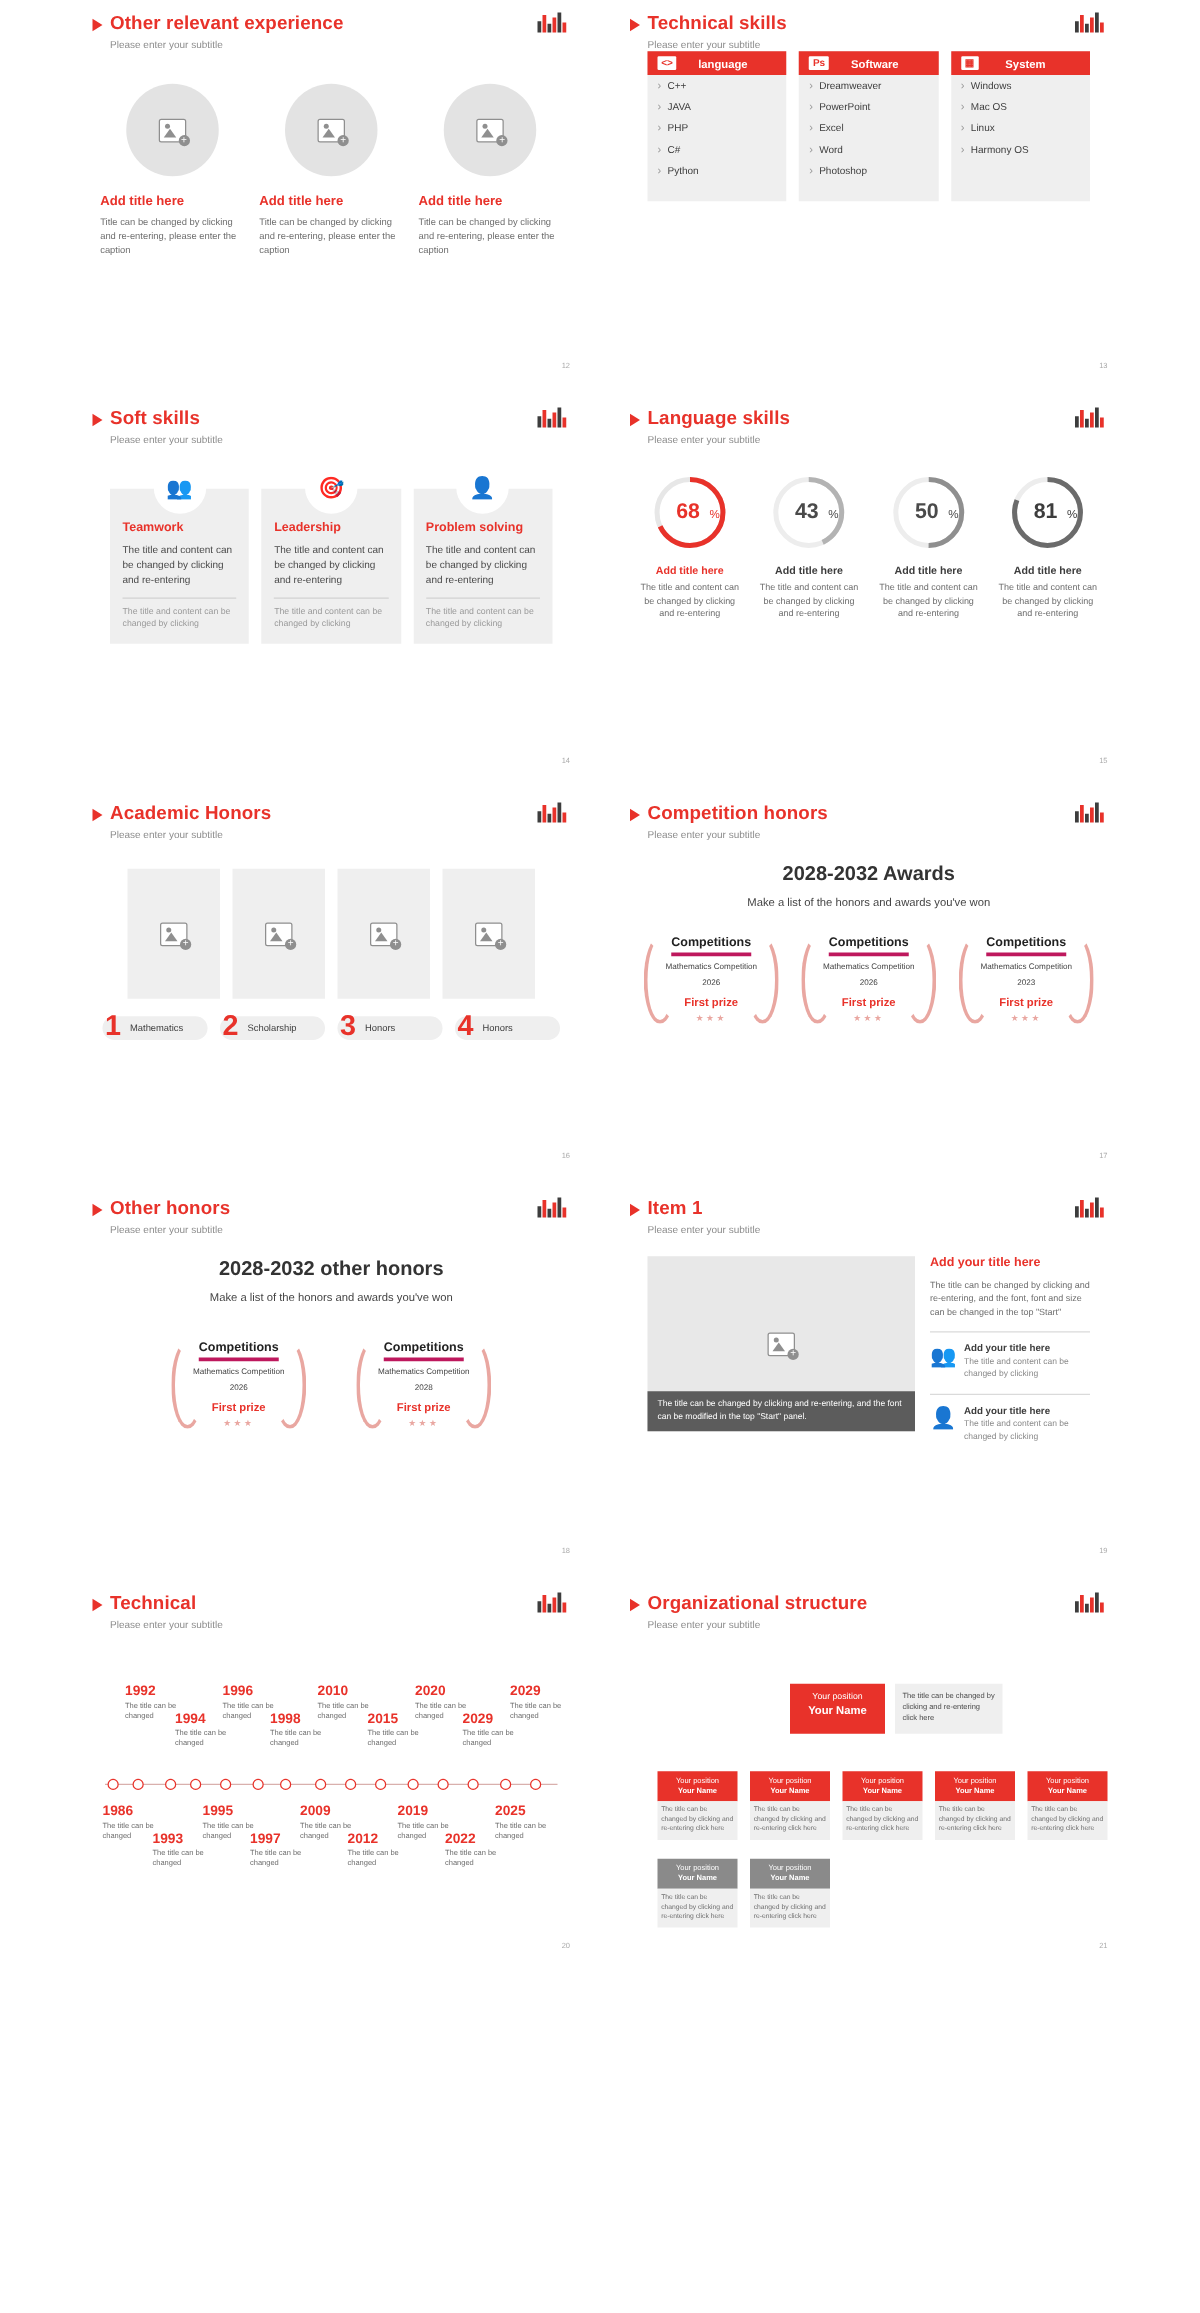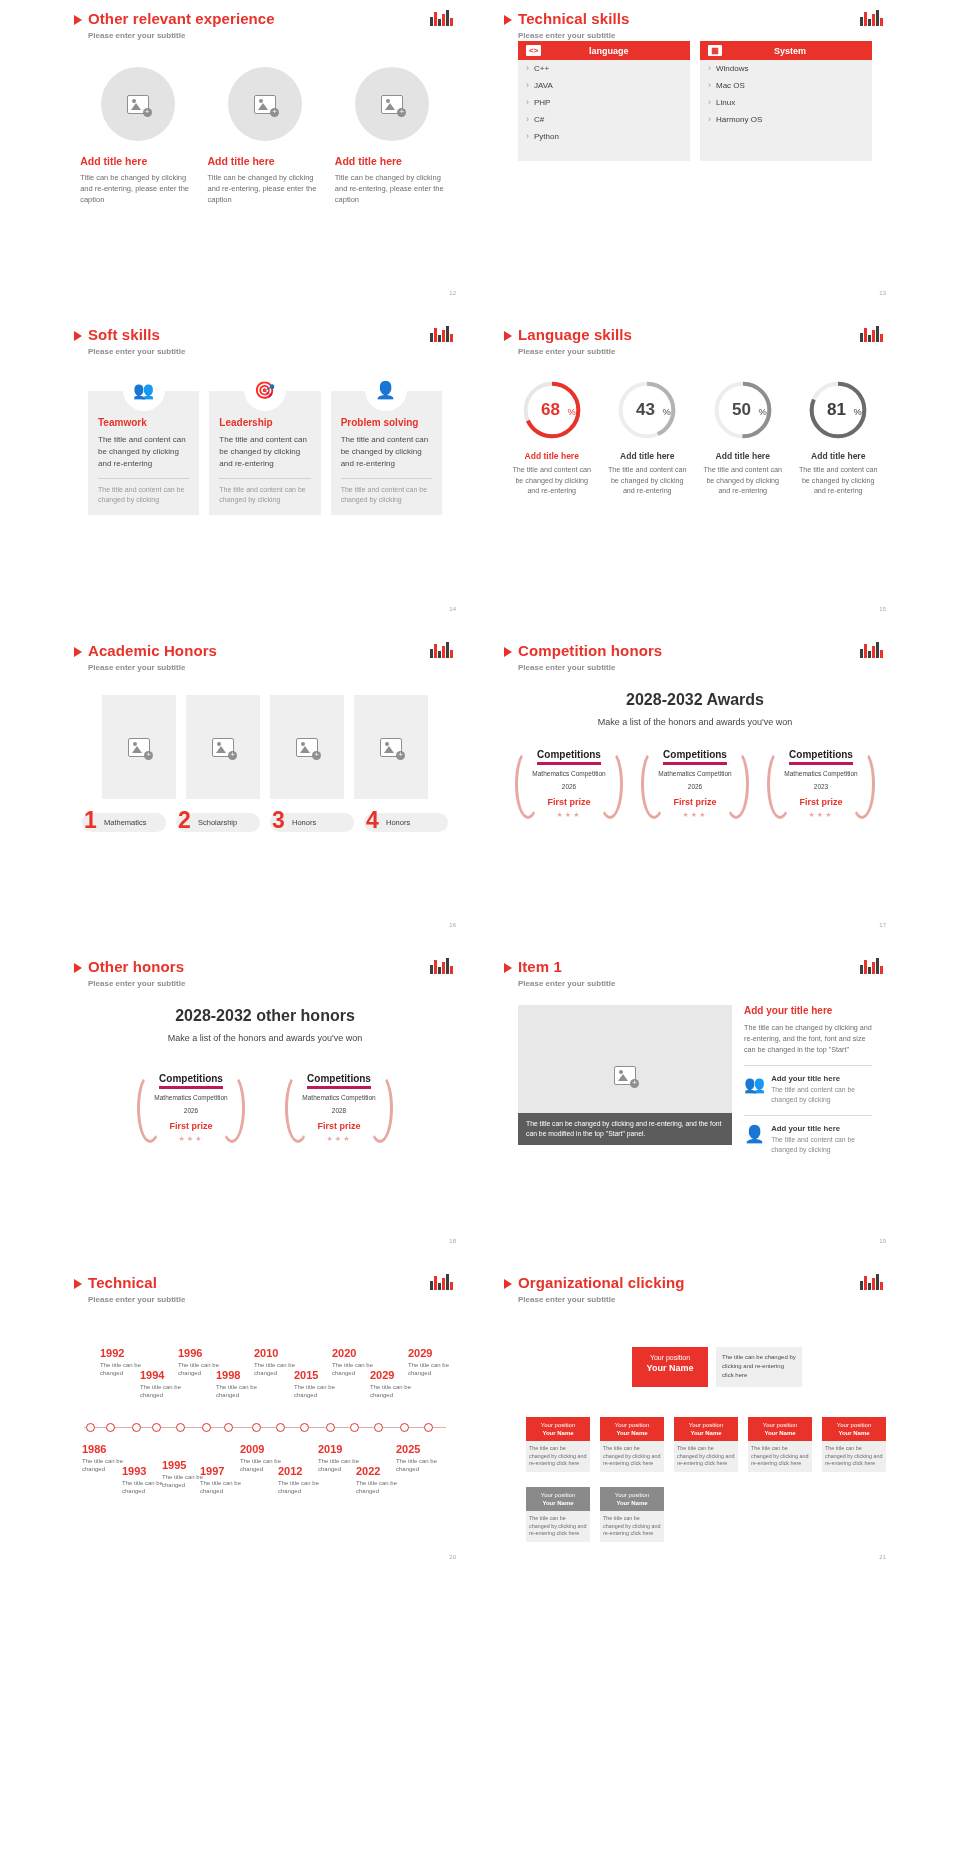--- a/index.html
+++ b/index.html
@@ -39,21 +39,20 @@
     font-size: 15px;
     font-weight: bold;
     line-height: 18px;
     letter-spacing: .1px;
   }
   .s-sub {
     color: #8d8d8d;
     font-size: 8px;
     margin-top: 3px;
     line-height: 10px;
-    font-weight: bold;
   }
   .logo {
     position: absolute;
     right: 12px; top: 8px;
     width: 26px; height: 18px;
     display: flex; align-items: flex-end; gap: 1px;
   }
   .logo i { display: block; width: 3px; background: #3d3d3d; }
   .logo i.r { background: #e8322a; }
   .pnum {
@@ -282,20 +281,31 @@
       <div class="s13-col">
         <div class="s13-bar">
           <span class="bicon">&lt;&gt;</span>
           <span class="btxt">language</span>
         </div>
         <div class="s13-li">C++</div>
         <div class="s13-li">JAVA</div>
         <div class="s13-li">PHP</div>
         <div class="s13-li">C#</div>
         <div class="s13-li">Python</div>
+      </div>
+      <div class="s13-col">
+        <div class="s13-bar">
+          <span class="bicon">Ps</span>
+          <span class="btxt">Software</span>
+        </div>
+        <div class="s13-li">Dreamweaver</div>
+        <div class="s13-li">PowerPoint</div>
+        <div class="s13-li">Excel</div>
+        <div class="s13-li">Word</div>
+        <div class="s13-li">Photoshop</div>
       </div>
       <div class="s13-col">
         <div class="s13-bar">
           <span class="bicon">▦</span>
           <span class="btxt">System</span>
         </div>
         <div class="s13-li">Windows</div>
         <div class="s13-li">Mac OS</div>
         <div class="s13-li">Linux</div>
         <div class="s13-li">Harmony OS</div>
@@ -670,21 +680,21 @@
       <div class="tl-node" style="left:350px"></div>
 
       <div class="tl-item" style="left:8px;top:112px">
         <div class="tl-y">1986</div>
         <div class="tl-t">The title can be changed</div>
       </div>
       <div class="tl-item" style="left:48px;top:134px">
         <div class="tl-y">1993</div>
         <div class="tl-t">The title can be changed</div>
       </div>
-      <div class="tl-item" style="left:88px;top:128px">
+      <div class="tl-item" style="left:88px;top:112px">
         <div class="tl-y">1995</div>
         <div class="tl-t">The title can be changed</div>
       </div>
       <div class="tl-item" style="left:126px;top:134px">
         <div class="tl-y">1997</div>
         <div class="tl-t">The title can be changed</div>
       </div>
       <div class="tl-item" style="left:166px;top:112px">
         <div class="tl-y">2009</div>
         <div class="tl-t">The title can be changed</div>
@@ -705,21 +715,21 @@
         <div class="tl-y">2025</div>
         <div class="tl-t">The title can be changed</div>
       </div>
     </div>
     <div class="pnum">20</div>
   </div>
 
   <div class="slide">
     <div class="s-head">
       <span class="tri"></span>
-      <div class="s-title">Organizational clicking</div>
+      <div class="s-title">Organizational structure</div>
       <div class="s-sub">Please enter your subtitle</div>
     </div>
     <div class="logo">
       <i style="height:9px"></i>
         <i class="r" style="height:14px"></i>
         <i style="height:7px"></i>
         <i class="r" style="height:12px"></i>
         <i style="height:16px"></i>
         <i class="r" style="height:8px"></i>
     </div>

